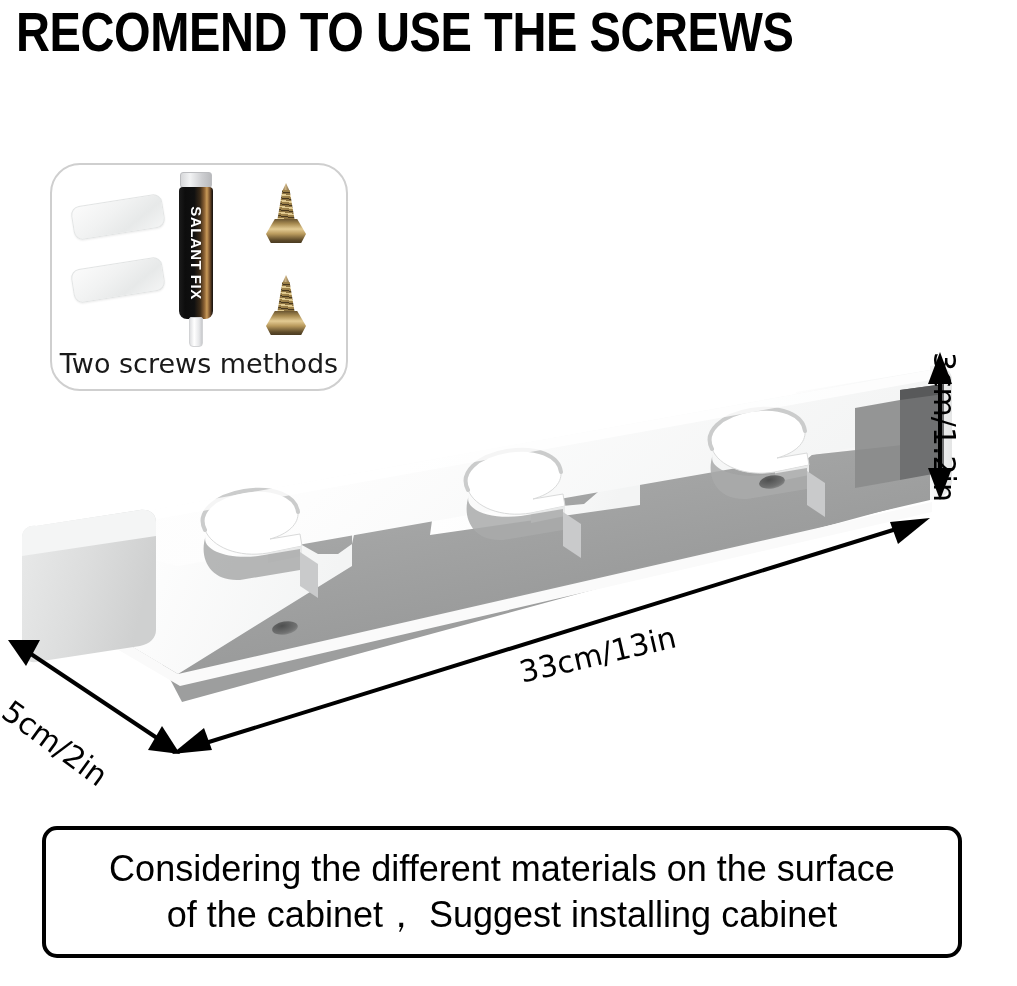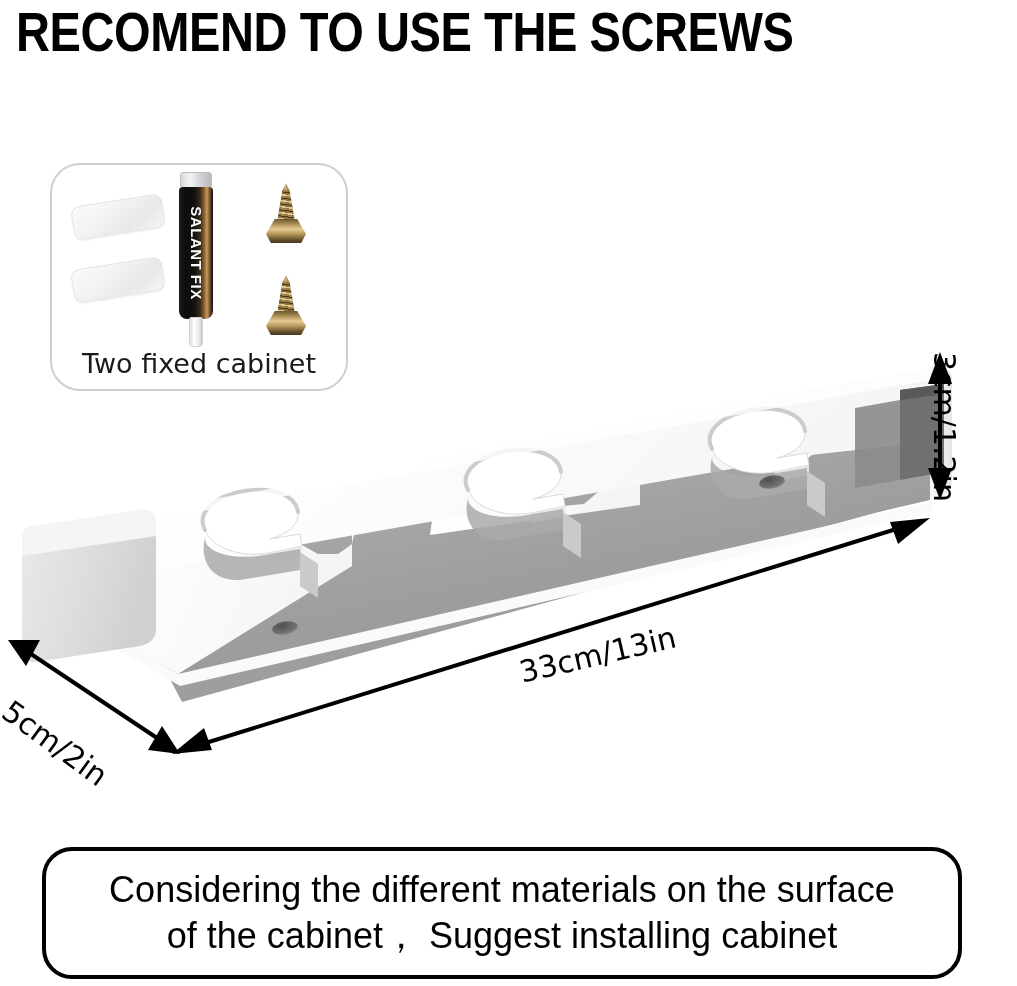--- a/index.html
+++ b/index.html
@@ -205,27 +205,26 @@
   }
 
   
   .caption-box {
     position: absolute;
     left: 42px;
     top: 826px;
     width: 920px;
     height: 132px;
     border: 4px solid #000;
-    border-radius: 30px;
+    border-radius: 15px;
     box-sizing: border-box;
     display: flex;
     flex-direction: column;
     align-items: center;
     justify-content: center;
-    margin-top: 21px;
   }
   .caption-line {
     font-family: "Liberation Sans Narrow", "Liberation Sans", sans-serif;
     font-size: 36px;
     line-height: 46px;
     color: #000;
     text-align: center;
     white-space: nowrap;
   }
 </style>
@@ -251,21 +250,21 @@
     <div class="screw-tip"></div>
     <div class="screw-shank"></div>
     <div class="screw-head"></div>
   </div>
   <div class="screw screw-2">
     <div class="screw-tip"></div>
     <div class="screw-shank"></div>
     <div class="screw-head"></div>
   </div>
 
-  <div class="methods-label">Two fixed cabinet</div>
+  <div class="methods-label">Two screws methods</div>
 </div>
 
 <div class="product">
 <svg width="1017" height="470" viewBox="0 0 1017 470" xmlns="http://www.w3.org/2000/svg">
   <defs>
     <linearGradient id="gTop" x1="0" y1="0" x2="1" y2="0.25">
       <stop offset="0%" stop-color="#ffffff"></stop>
       <stop offset="45%" stop-color="#fdfdfd"></stop>
       <stop offset="100%" stop-color="#f3f4f4"></stop>
     </linearGradient>

